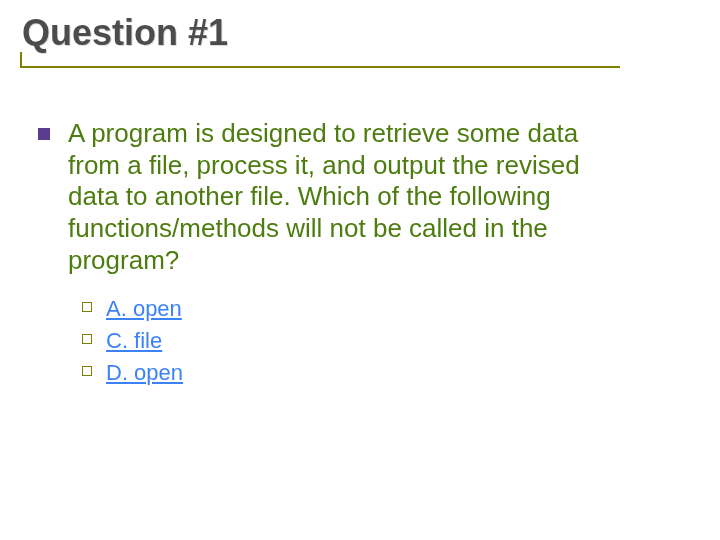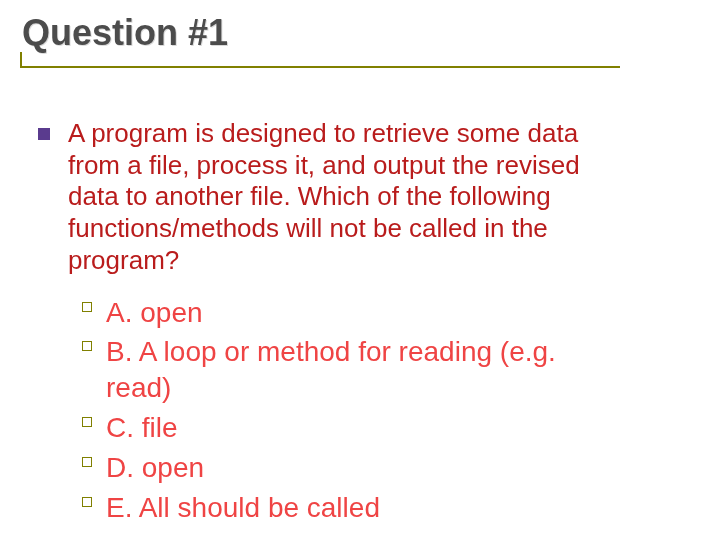--- a/index.html
+++ b/index.html
@@ -75,35 +75,36 @@
     height: 10px;
     border: 1.5px solid #808000;
     box-sizing: border-box;
     flex: 0 0 auto;
     margin-top: 7px;
     margin-right: 14px;
   }
   .level1-text {
     font-size: 26px;
     line-height: 1.22;
-    color: #b91c1c;
+    color: #4d7c0f;
   }
   .options {
     margin-left: 44px;
     margin-top: 8px;
   }
   .level2 {
     display: flex;
     align-items: flex-start;
     margin-bottom: 4px;
   }
   .level2-text {
-    font-size: 28px;
+    font-size: 22px;
     line-height: 1.28;
-    color: #ef4444;
+    color: #3b82f6;
+    text-decoration: underline;
   }
 </style>
 </head>
 <body>
 
 <div class="slide">
 
   <div class="title-wrap">
     <div class="title">Question #1</div>
     <div class="title-rule">
@@ -119,37 +120,29 @@
       <div class="level1-text">A program is designed to retrieve some data from a file, process it, and output the revised data to another file. Which of the following functions/methods will not be called in the program?</div>
     </div>
 
     <div class="options">
 
       <div class="level2">
         <div class="bullet-sq-small"></div>
         <div class="level2-text">A. open</div>
       </div>
 
-      <div class="level2">
-        <div class="bullet-sq-small"></div>
-        <div class="level2-text">B. A loop or method for reading (e.g. read)</div>
-      </div>
 
       <div class="level2">
         <div class="bullet-sq-small"></div>
         <div class="level2-text">C. file</div>
       </div>
 
       <div class="level2">
         <div class="bullet-sq-small"></div>
         <div class="level2-text">D. open</div>
       </div>
 
-      <div class="level2">
-        <div class="bullet-sq-small"></div>
-        <div class="level2-text">E. All should be called</div>
-      </div>
 
     </div>
 
   </div>
 
 </div>
 
 </body></html>

